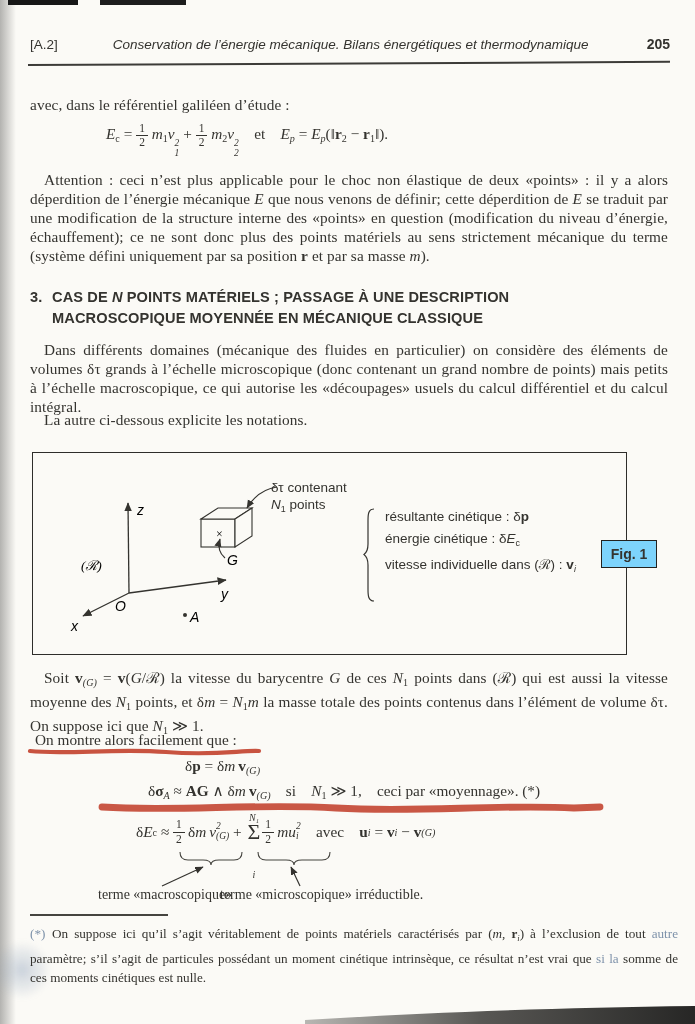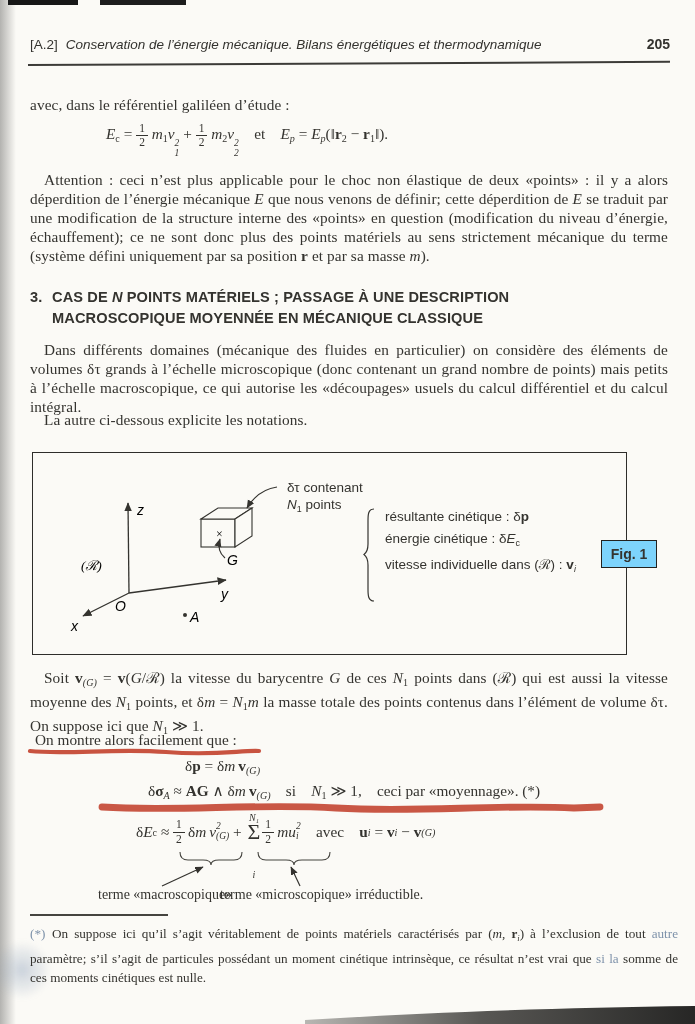--- a/index.html
+++ b/index.html
@@ -8,21 +8,21 @@
   .abs{position:absolute;}
   
   .scan-left{left:0;top:0;width:16px;height:1024px;
     background:linear-gradient(to right,rgba(120,120,118,.55),rgba(120,120,118,0));}
   .scan-topbar{left:8px;top:0;width:70px;height:5px;background:#171717;}
   .scan-topbar2{left:100px;top:0;width:86px;height:5px;background:#1d1d1d;}
   .smudge{left:-8px;top:940px;width:60px;height:60px;border-radius:50%;
     background:radial-gradient(circle,rgba(125,147,176,.38),rgba(125,147,176,0) 70%);filter:blur(2px);}
   
   .hdr{left:30px;top:36px;width:640px;display:flex;align-items:center;
-       font-family:"Liberation Sans",sans-serif;font-size:13.5px;}
+       font-family:"Liberation Sans",sans-serif;font-size:13.5px;gap:47px;}
   .hdr .ref{font-style:normal;margin-right:8px;}
   .hdr .ttl{font-style:italic;flex:1;}
   .hdr .pg{font-style:normal;font-size:14px;margin-left:4px;font-weight:bold;}
   .hdr-rule{left:28px;top:64px;width:642px;height:2px;background:#3c3b38;
     transform:rotate(-0.28deg);transform-origin:left center;}
   
   .body{width:638px;text-align:justify;font-size:15.3px;line-height:19px;letter-spacing:.1px;
         hyphens:manual;}
   .ind{text-indent:14px;}
   .r-i{font-style:italic}.r-b{font-weight:bold}
@@ -37,21 +37,21 @@
   .sum{display:inline-flex;flex-direction:column;align-items:center;vertical-align:middle;
        line-height:.9;margin:0 2px;}
   .sum .slim{font-size:10px;font-style:italic;margin-top:28px;}
   .sum .ssig{font-size:22px;}
   .eq{font-size:15.3px;}
   
   .sec{font-family:"Liberation Sans",sans-serif;font-weight:bold;font-size:14.6px;
        line-height:21px;letter-spacing:.1px;}
   
   .fig-frame{left:32px;top:452px;width:593px;height:201px;border:1.6px solid #2e2d2a;}
-  .fig-callout{left:254px;top:26px;font-family:"Liberation Sans",sans-serif;font-size:13.5px;line-height:17px;}
+  .fig-callout{left:238px;top:26px;font-family:"Liberation Sans",sans-serif;font-size:13.5px;line-height:17px;}
   .fig-list{left:330px;top:53px;font-family:"Liberation Sans",sans-serif;font-size:13.5px;}
   .fig-list .items{margin-left:22px;}
   .fig-item{line-height:21.5px;white-space:nowrap;}
   .fig-cap{left:601px;top:540px;width:54px;height:26px;border:1.7px solid #22211f;background:#7dd3fc;
     display:flex;align-items:center;justify-content:center;
     font-family:"Liberation Sans",sans-serif;font-weight:bold;font-size:14px;z-index:3;}
   .claim{font-size:15.3px;}
   .eqline{font-size:15.3px;white-space:nowrap;}
   .termlbl{font-size:14px;white-space:nowrap;}
   .fn{width:648px;font-size:13.2px;line-height:19.8px;text-align:justify;}

